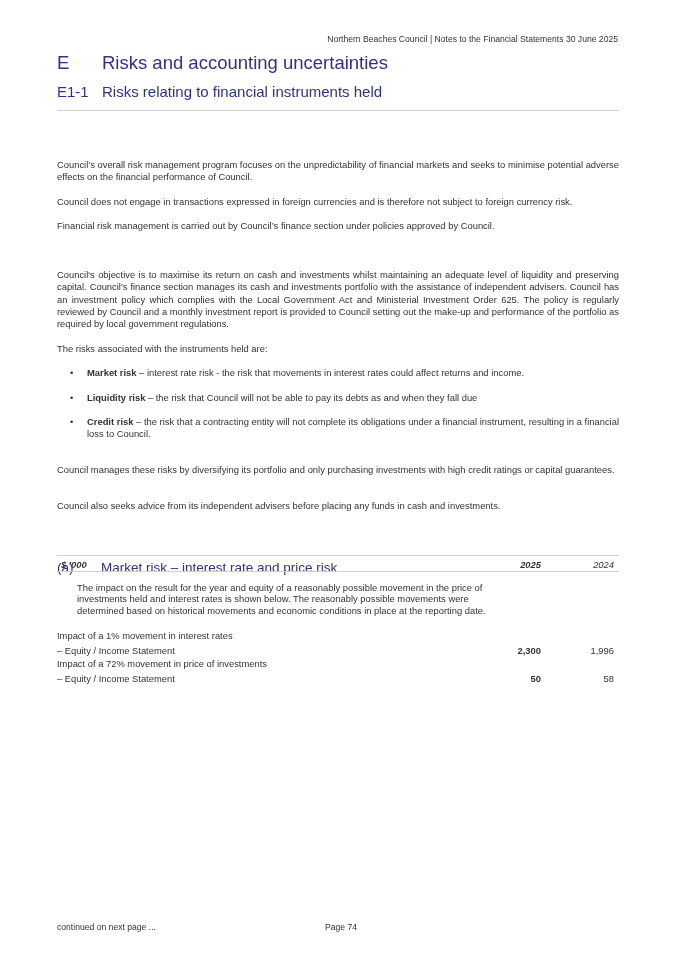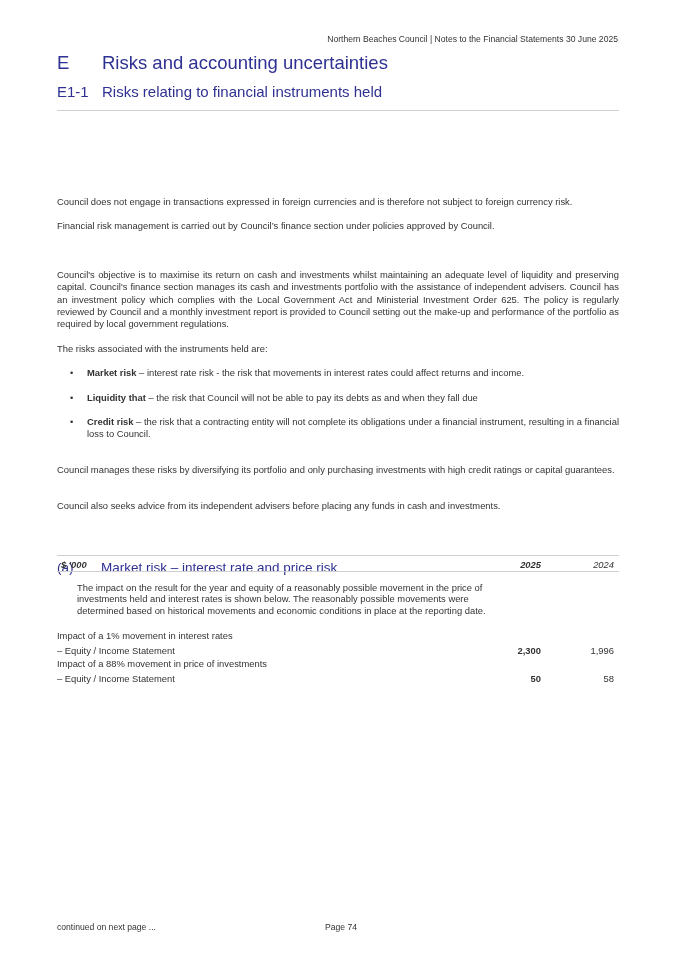--- a/index.html
+++ b/index.html
@@ -42,33 +42,34 @@
     <span class="num">E</span><span>Risks and accounting uncertainties</span>
   </div>
 
   <div class="h2">
     <span class="num">E1-1</span><span>Risks relating to financial instruments held</span>
   </div>
 
   <div class="rule" style="top:110px;"></div>
 
 
+  <div class="body" style="top:159px;">Council’s overall risk management program focuses on the unpredictability of financial markets and seeks to minimise potential adverse effects on the financial performance of Council.</div>
   <div class="body" style="top:196px;">Council does not engage in transactions expressed in foreign currencies and is therefore not subject to foreign currency risk.</div>
   <div class="body" style="top:220px;">Financial risk management is carried out by Council’s finance section under policies approved by Council.</div>
   <div class="body" style="top:269px;">Council's objective is to maximise its return on cash and investments whilst maintaining an adequate level of liquidity and preserving capital. Council's finance section manages its cash and investments portfolio with the assistance of independent advisers. Council has an investment policy which complies with the Local Government Act and Ministerial Investment Order 625. The policy is regularly reviewed by Council and a monthly investment report is provided to Council setting out the make-up and performance of the portfolio as required by local government regulations.</div>
   <div class="body" style="top:343px;">The risks associated with the instruments held are:</div>
 
   <div class="bullets">
     <div class="bullet" style="top:367px;">
       <span class="dot">•</span>
       <span class="txt"><b>Market risk</b><span> – interest rate risk - the risk that movements in interest rates could affect returns and income.</span></span>
     </div>
     <div class="bullet" style="top:392px;">
       <span class="dot">•</span>
-      <span class="txt"><b>Liquidity that</b><span> – the risk that Council will not be able to pay its debts as and when they fall due</span></span>
+      <span class="txt"><b>Liquidity risk</b><span> – the risk that Council will not be able to pay its debts as and when they fall due</span></span>
     </div>
     <div class="bullet" style="top:416px;">
       <span class="dot">•</span>
       <span class="txt"><b>Credit risk</b><span> – the risk that a contracting entity will not complete its obligations under a financial instrument, resulting in a financial loss to Council.</span></span>
     </div>
   </div>
 
   <div class="body" style="top:464px;">Council manages these risks by diversifying its portfolio and only purchasing investments with high credit ratings or capital guarantees.</div>
   <div class="body" style="top:500px;">Council also seeks advice from its independent advisers before placing any funds in cash and investments.</div>
 
@@ -88,21 +89,21 @@
 
   <div class="row" style="top:630px;">
     <span>Impact of a 1% movement in interest rates</span>
   </div>
   <div class="row" style="top:645px;">
     <span>– Equity / Income Statement</span>
     <span class="v25">2,300</span>
     <span class="v24">1,996</span>
   </div>
   <div class="row" style="top:658px;">
-    <span>Impact of a 88% movement in price of investments</span>
+    <span>Impact of a 72% movement in price of investments</span>
   </div>
   <div class="row" style="top:673px;">
     <span>– Equity / Income Statement</span>
     <span class="v25">50</span>
     <span class="v24">58</span>
   </div>
 
   <div class="footer-left">continued on next page ...</div>
   <div class="footer-center">Page 74</div>
 </div>

